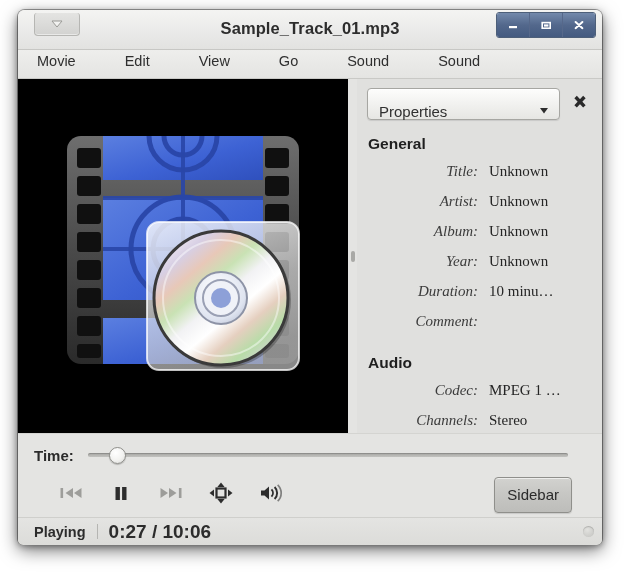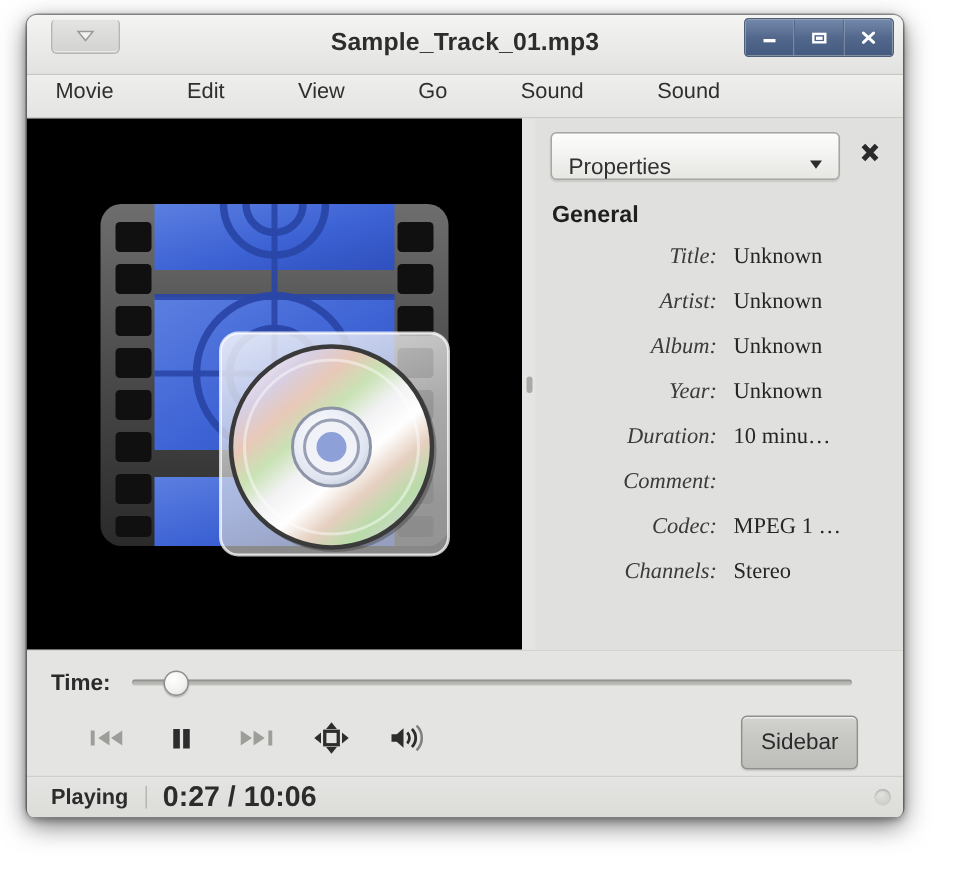--- a/index.html
+++ b/index.html
@@ -500,20 +500,21 @@
         </div>
         <div class="prop-row">
           <div class="prop-label">Duration:</div>
           <div class="prop-value">10 minu…</div>
         </div>
         <div class="prop-row">
           <div class="prop-label">Comment:</div>
           <div class="prop-value"></div>
         </div>
 
+        <div class="prop-section audio">Audio</div>
 
         <div class="prop-row">
           <div class="prop-label">Codec:</div>
           <div class="prop-value">MPEG 1 …</div>
         </div>
         <div class="prop-row">
           <div class="prop-label">Channels:</div>
           <div class="prop-value">Stereo</div>
         </div>
 

